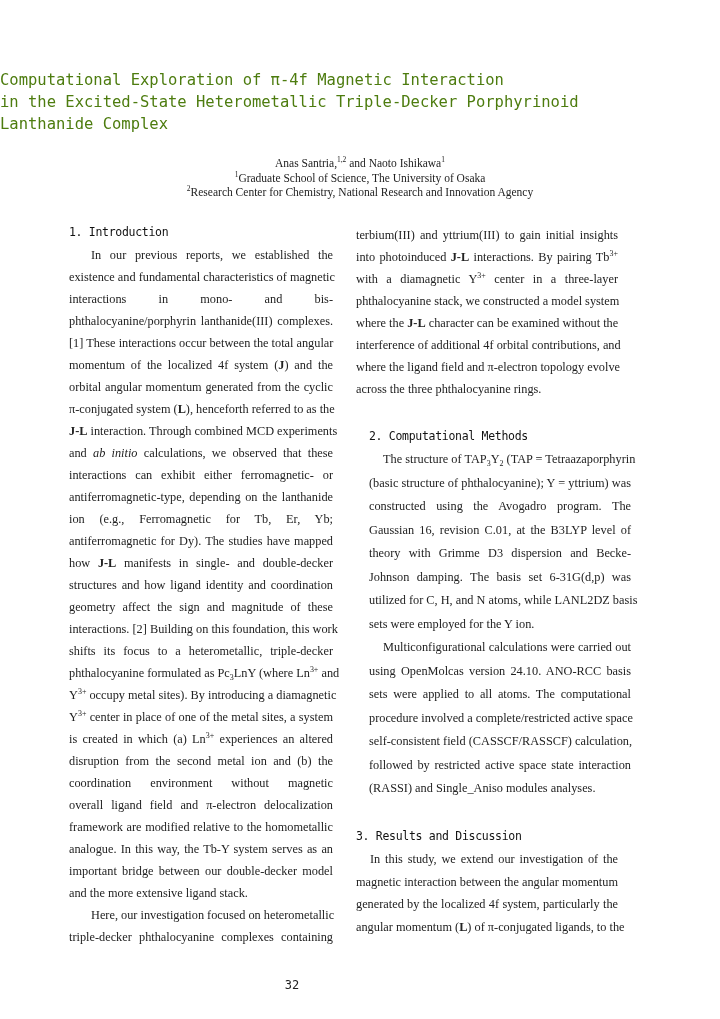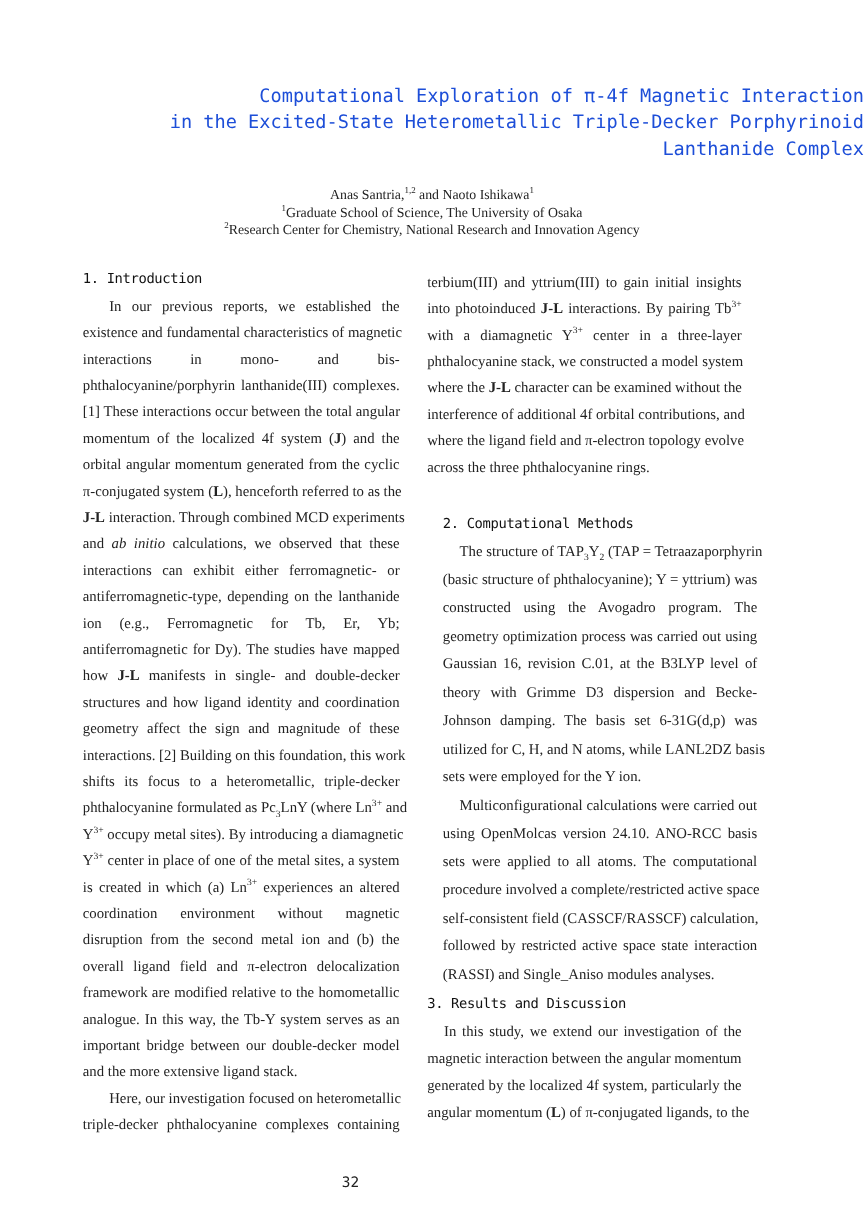--- a/index.html
+++ b/index.html
@@ -1,19 +1,19 @@
 <!DOCTYPE html>
 <html><head>
 <meta charset="utf-8">
 <style>
   html, body { margin: 0; padding: 0; background: #ffffff; }
   body { width: 720px; height: 1019px; position: relative; overflow: hidden; color: #1a1a1a; }
   .title {
-    position: absolute; left: 0; top: 69px; width: 720px; text-align: right;
-    font-family: "DejaVu Sans Mono", monospace; font-size: 15.5px; line-height: 22px; color: #1d4ed8;
+    position: absolute; left: 0; top: 69px; width: 720px; text-align: left;
+    font-family: "DejaVu Sans Mono", monospace; font-size: 15.5px; line-height: 22px; color: #4d7c0f;
   }
   .title div { white-space: nowrap; }
   .authors {
     position: absolute; left: 0; top: 156px; width: 720px; text-align: center;
     font-family: "Liberation Serif", serif; font-size: 11.5px; line-height: 14.5px; color: #222;
   }
   sup, sub { font-size: 65%; line-height: 0; }
   .col { position: absolute; font-family: "Liberation Serif", serif; font-size: 12.3px; color: #222; }
   .col-left { left: 69px; top: 224px; width: 264px; }
   .col-right { left: 356px; top: 224px; width: 262px; }
@@ -68,22 +68,22 @@
       <div class="line">antiferromagnetic for Dy). The studies have mapped</div>
       <div class="line">how <b>J-L</b> manifests in single- and double-decker</div>
       <div class="line">structures and how ligand identity and coordination</div>
       <div class="line">geometry affect the sign and magnitude of these</div>
       <div class="line">interactions. [2] Building on this foundation, this work</div>
       <div class="line">shifts its focus to a heterometallic, triple-decker</div>
       <div class="line">phthalocyanine formulated as Pc<sub>3</sub>LnY (where Ln<sup>3+</sup> and</div>
       <div class="line">Y<sup>3+</sup> occupy metal sites). By introducing a diamagnetic</div>
       <div class="line">Y<sup>3+</sup> center in place of one of the metal sites, a system</div>
       <div class="line">is created in which (a) Ln<sup>3+</sup> experiences an altered</div>
+      <div class="line">disruption from the second metal ion and (b) the</div>
       <div class="line">coordination environment without magnetic</div>
-      <div class="line">disruption from the second metal ion and (b) the</div>
       <div class="line">overall ligand field and π-electron delocalization</div>
       <div class="line">framework are modified relative to the homometallic</div>
       <div class="line">analogue. In this way, the Tb-Y system serves as an</div>
       <div class="line">important bridge between our double-decker model</div>
       <div class="line last">and the more extensive ligand stack.</div>
       <div class="line indent">Here, our investigation focused on heterometallic</div>
       <div class="line">triple-decker phthalocyanine complexes containing</div>
     </div>
 </div>
 
@@ -99,21 +99,20 @@
       <div class="line last">across the three phthalocyanine rings.</div>
     </div>
 </div>
 
 <div class="right-methods">
   <div class="heading">2.  Computational Methods</div>
   <div id="methods-lines">
       <div class="line indent2">The structure of TAP<sub>3</sub>Y<sub>2</sub> (TAP = Tetraazaporphyrin</div>
       <div class="line">(basic structure of phthalocyanine); Y = yttrium) was</div>
       <div class="line">constructed using the Avogadro program. The</div>
-      <div class="line">geometry optimization process was carried out using</div>
       <div class="line">Gaussian 16, revision C.01, at the B3LYP level of</div>
       <div class="line">theory with Grimme D3 dispersion and Becke-</div>
       <div class="line">Johnson damping. The basis set 6-31G(d,p) was</div>
       <div class="line">utilized for C, H, and N atoms, while LANL2DZ basis</div>
       <div class="line last">sets were employed for the Y ion.</div>
       <div class="line indent2">Multiconfigurational calculations were carried out</div>
       <div class="line">using OpenMolcas version 24.10. ANO-RCC basis</div>
       <div class="line">sets were applied to all atoms. The computational</div>
       <div class="line">procedure involved a complete/restricted active space</div>
       <div class="line">self-consistent field (CASSCF/RASSCF) calculation,</div>

